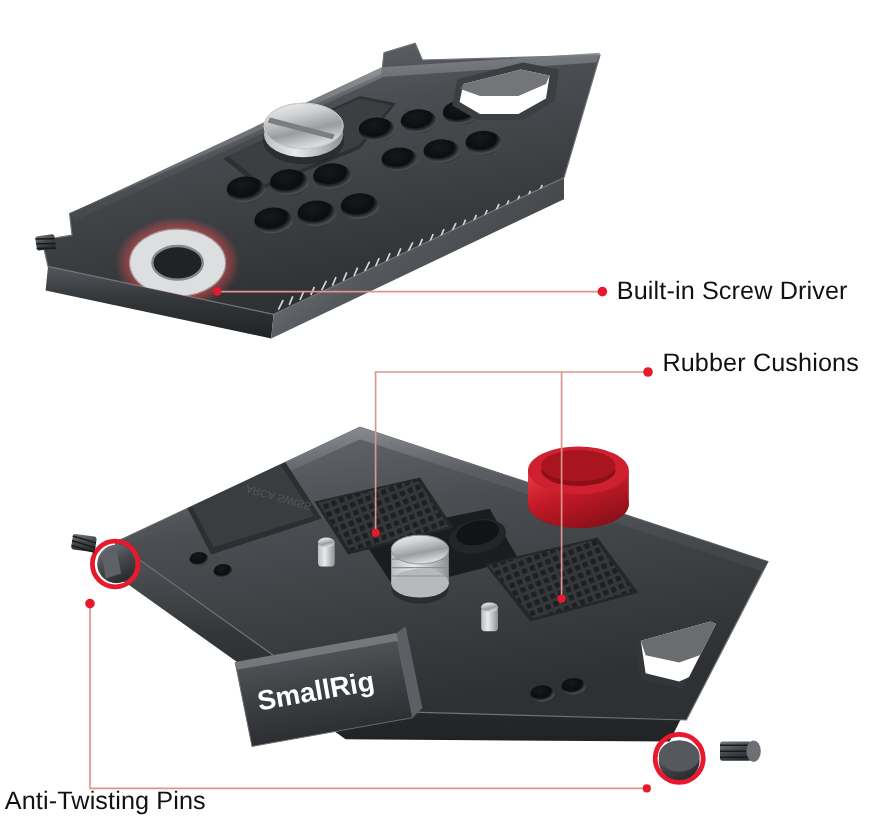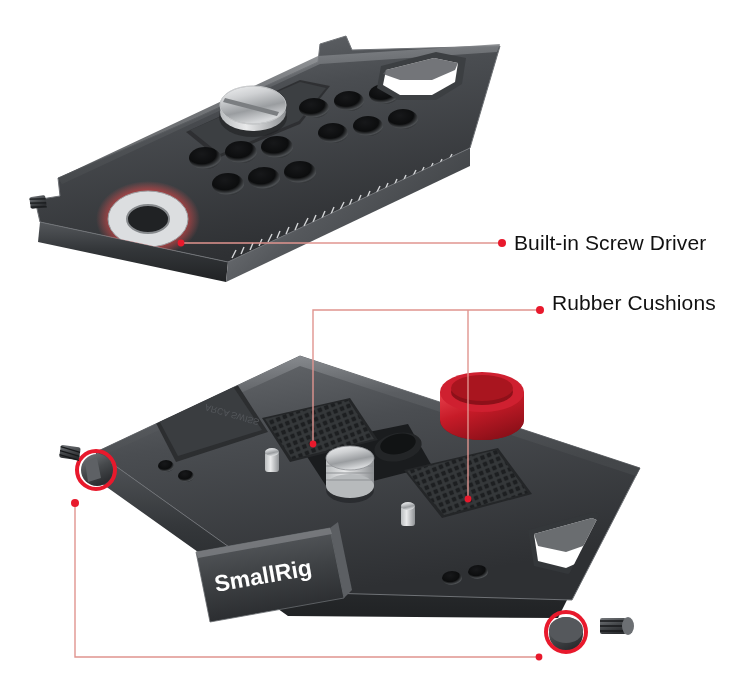--- a/index.html
+++ b/index.html
@@ -323,14 +323,15 @@
         <circle cx="539" cy="657" r="3.4" fill="#e8192c"></circle>
         <circle cx="75" cy="503" r="4" fill="#e8192c"></circle>
       </g>
     </g>
   </svg>
 
   <div class="callout-label" id="label-screwdriver">Built-in Screw Driver</div>
 
   <div class="callout-label" id="label-cushions">Rubber Cushions</div>
 
+  <div class="callout-label" id="label-pins">Anti-Twisting Pins</div>
 
 </div>
 
 </body></html>

